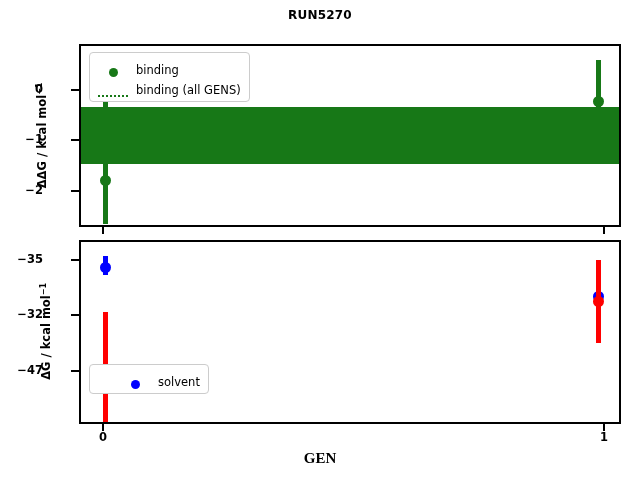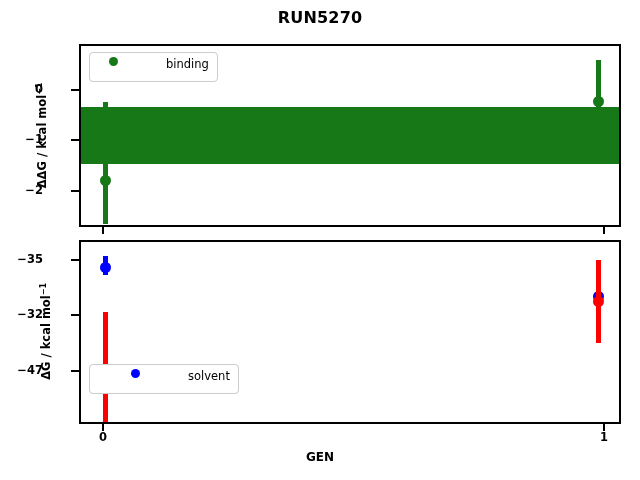--- a/index.html
+++ b/index.html
@@ -1,21 +1,21 @@
 <!DOCTYPE html>
 <html><head>
 <meta charset="utf-8">
 <style>
   html,body{margin:0;padding:0;background:#ffffff;}
   body{width:640px;height:480px;overflow:hidden;
        font-family:"DejaVu Sans","Liberation Sans",sans-serif;}
   #figure{position:relative;width:640px;height:480px;background:#ffffff;}
 
   .title{position:absolute;left:0;top:8px;width:640px;text-align:center;
-         font-size:16px;font-weight:bold;color:#000;letter-spacing:0.2px;}
+         font-size:12px;font-weight:bold;color:#000;letter-spacing:0.2px;}
 
   .axes{position:absolute;box-sizing:border-box;border:2.2px solid #000;background:#fff;overflow:hidden;}
   #axes-top{left:79px;top:44px;width:542px;height:183px;}
   #axes-bottom{left:79px;top:240px;width:542px;height:184px;}
 
   .clip{position:absolute;left:0;top:0;width:100%;height:100%;overflow:hidden;}
 
   
   .ytick{position:absolute;left:71px;width:8px;height:2.2px;background:#000;}
   .xtick{position:absolute;top:424px;width:2.2px;height:7px;background:#000;}
@@ -24,33 +24,33 @@
   .yticklabel{position:absolute;right:597px;text-align:right;font-size:11.5px;
               font-weight:bold;color:#000;white-space:nowrap;}
   .xticklabel{position:absolute;top:430px;font-size:11.5px;font-weight:bold;
               color:#000;text-align:center;width:40px;}
 
   .ylabel{position:absolute;font-size:11.5px;font-weight:bold;color:#000;
           transform-origin:center center;transform:rotate(-90deg);white-space:nowrap;}
   #ylabel-top{left:-38px;top:128px;width:160px;text-align:center;}
   #ylabel-bottom{left:-34px;top:324px;width:160px;text-align:center;}
   .xlabel{position:absolute;left:0;top:450px;width:640px;text-align:center;
-          font-size:12px;font-weight:bold;color:#000;}
+          font-size:15px;font-weight:bold;color:#000;font-family:Liberation Serif, serif;}
 
   
   .ebar{position:absolute;}
   .marker{position:absolute;border-radius:50%;}
   .band{position:absolute;}
 
   
   .legend{position:absolute;background:#fff;border:1px solid #cccccc;border-radius:4px;
           box-shadow:0 0 0 0 rgba(0,0,0,0);padding:4px 8px 4px 6px;}
   #legend-top{left:8px;top:6px;}
   #legend-bottom{left:8px;top:122px;padding-left:28px;}
-  .legrow{display:flex;align-items:flex-start;height:20px;gap:30px;}
+  .legrow{display:flex;align-items:flex-end;height:20px;}
   .legkey{width:34px;display:flex;align-items:center;justify-content:center;}
   .legdot{width:9px;height:9px;border-radius:50%;}
   .legdash{width:30px;height:0;border-top:2px dotted #177817;}
   .legtext{font-size:11.5px;color:#000;padding-left:6px;white-space:nowrap;}
   .sub{font-size:8px;vertical-align:super;}
 </style>
 </head>
 <body>
 
 <div id="figure">
@@ -65,20 +65,26 @@
         <div class="marker" style="left: 511.864px; top: 49.6022px; width: 11px; height: 11px; background: rgb(23, 120, 23);"></div>
         <div class="band" style="left: 0px; top: 60.663px; width: 100%; height: 57.6298px; background: rgb(23, 120, 23);"></div>
         <div class="band" style="left: 0px; top: 89.4779px; width: 100%; height: 0px; border-top: 1.6px dotted rgb(23, 120, 23);"></div>
       </div>
     <div class="legend" id="legend-top">
       <div class="legrow">
         <span class="legkey">
           <span class="legdot" style="background:#177817"></span>
         </span>
         <span class="legtext">binding</span>
+      </div>
+      <div class="legrow">
+        <span class="legkey">
+          <span class="legdash"></span>
+        </span>
+        <span class="legtext">binding (all GENS)</span>
       </div>
     </div>
   </div>
 
   <div class="ytick" style="top:89px"></div>
   <div class="ytick" style="top:139px"></div>
   <div class="ytick" style="top:190px"></div>
   <div class="yticklabel" style="top:82px">0</div>
   <div class="yticklabel" style="top:132px">−1</div>
   <div class="yticklabel" style="top:183px">−2</div>

